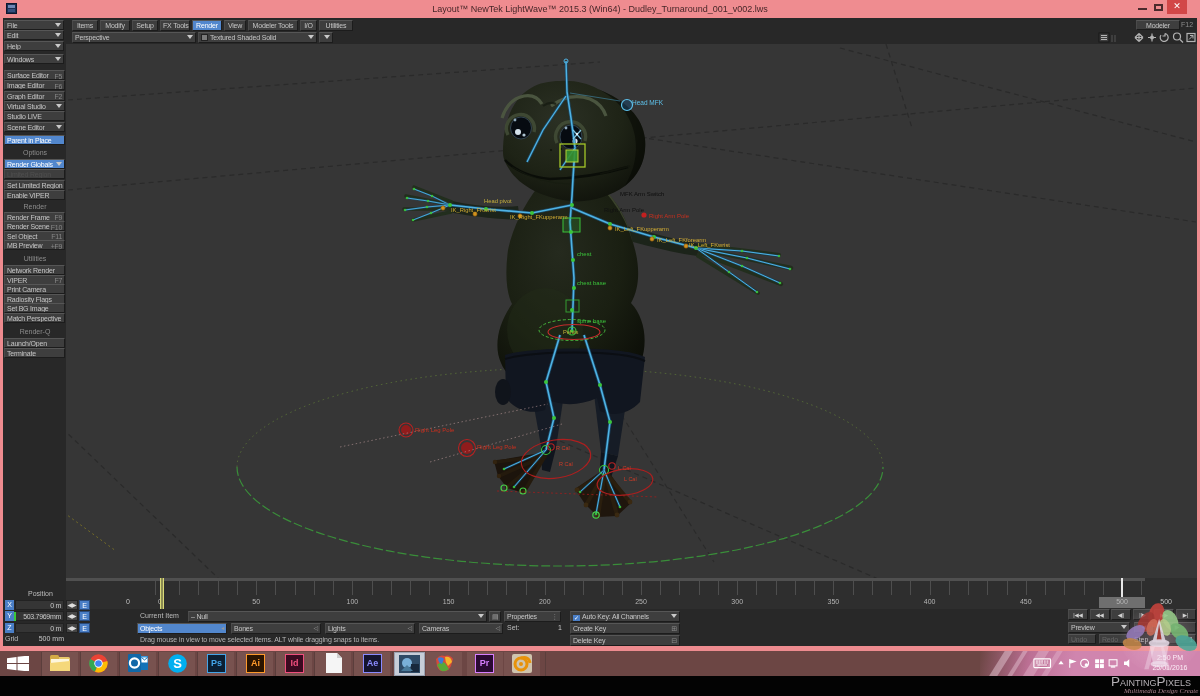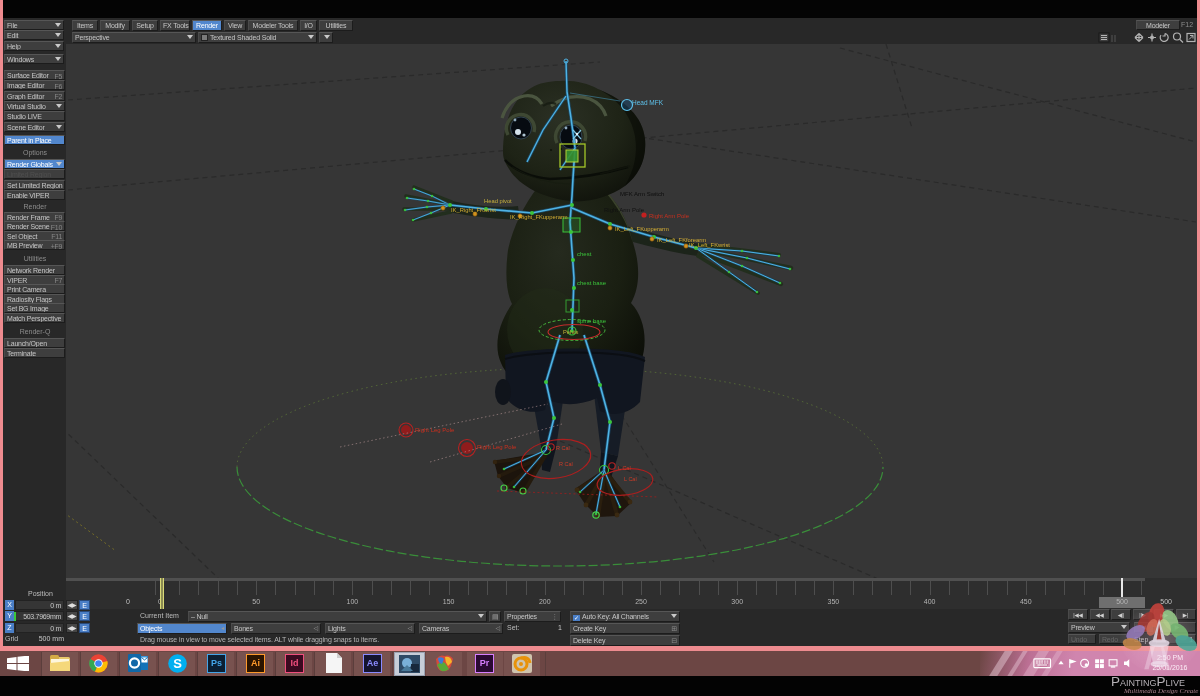--- a/index.html
+++ b/index.html
@@ -21,20 +21,30 @@
   .dim{color:#4f4f4f;}
 </style>
 </head>
 <body>
 <div id="root">
 
   <div class="abs winborder" style="left:0;top:0;width:3px;height:651px;"></div>
   <div class="abs winborder" style="left:1197px;top:0;width:3px;height:651px;"></div>
   <div class="abs winborder" style="left:0;top:645px;width:1200px;height:6px;"></div>
 
+  <div class="abs" id="titlebar">
+    <div class="abs" style="left:6px;top:3px;width:11px;height:11px;background:#1c2f52;border:1px solid #0d1830;">
+      <div class="abs" style="left:1px;top:1px;width:7px;height:3px;background:#6f87b5;"></div>
+      <div class="abs" style="left:1px;top:5px;width:7px;height:3px;background:#35507e;"></div>
+    </div>
+    <div class="abs" id="title">Layout™ NewTek LightWave™ 2015.3 (Win64) - Dudley_Turnaround_001_v002.lws</div>
+    <div class="abs" style="left:1138px;top:8px;width:9px;height:2px;background:#4b2a2c;"></div>
+    <div class="abs" style="left:1154px;top:4px;width:9px;height:7px;border:2px solid #4b2a2c;"></div>
+    <div class="abs" style="left:1167px;top:0px;width:20px;height:14px;background:#d24748;color:#fff;font-size:9px;text-align:center;line-height:13px;">✕</div>
+  </div>
 
   <div class="abs" id="content"></div>
   <div class="btn" style="left:4px;top:19.5px;width:60px;height:10px;">File<span class="arr"></span></div>
   <div class="btn" style="left:4px;top:30px;width:60px;height:10px;">Edit<span class="arr"></span></div>
   <div class="btn" style="left:4px;top:40.5px;width:60px;height:10px;">Help<span class="arr"></span></div>
   <div class="btn" style="left:4px;top:53.5px;width:60px;height:10px;">Windows<span class="arr"></span></div>
   <div class="btn" style="left:4px;top:70px;width:61px;height:10px;">Surface Editor<span class="sc">F5</span></div>
   <div class="btn" style="left:4px;top:80.3px;width:61px;height:10px;">Image Editor<span class="sc">F6</span></div>
   <div class="btn" style="left:4px;top:90.6px;width:61px;height:10px;">Graph Editor<span class="sc">F2</span></div>
   <div class="btn" style="left:4px;top:100.9px;width:61px;height:10px;">Virtual Studio<span class="arr"></span></div>
@@ -510,16 +520,16 @@
  <ellipse cx="37" cy="28" rx="10" ry="6" fill="#d8705a" opacity="0.85" transform="rotate(-70 37 28)"></ellipse>
  <path d="M37 45 L45 18 L53 45 Z" fill="#ece2ec" opacity="0.85"></path>
  <path d="M42 43 L45 24 L48 43 Z" fill="#a83a32"></path>
  <ellipse cx="45" cy="46" rx="12" ry="4.5" fill="#e8dce8" opacity="0.9"></ellipse>
  <path d="M34 48 L56 48 L52 70 L38 70 Z" fill="rgba(242,228,240,0.55)"></path>
  <ellipse cx="45" cy="70" rx="10" ry="3.5" fill="rgba(242,228,240,0.75)"></ellipse>
  <path d="M35 50 L28 76 L33 76 L40 50 Z" fill="rgba(250,240,248,0.35)"></path>
  <path d="M50 50 L58 76 L52 76 L47 50 Z" fill="rgba(250,240,248,0.3)"></path>
 </svg>
   <div class="abs" style="left:1111px;top:672px;width:89px;height:17px;overflow:hidden;color:#b6b1b6;font-family:'Liberation Serif',serif;white-space:nowrap;">
- <span style="font-size:13.5px;">P</span><span style="font-size:9px;">AINTING</span><span style="font-size:13.5px;">P</span><span style="font-size:9px;">LIVE</span>
+ <span style="font-size:13.5px;">P</span><span style="font-size:9px;">AINTING</span><span style="font-size:13.5px;">P</span><span style="font-size:9px;">IXELS</span>
 </div>
   <div class="abs" style="left:1124px;top:687px;width:76px;height:9px;overflow:hidden;color:#a8848e;font-family:'Liberation Serif',serif;font-style:italic;font-size:7px;white-space:nowrap;">Multimedia Design Create</div>
 </div>
 
 </body></html>

